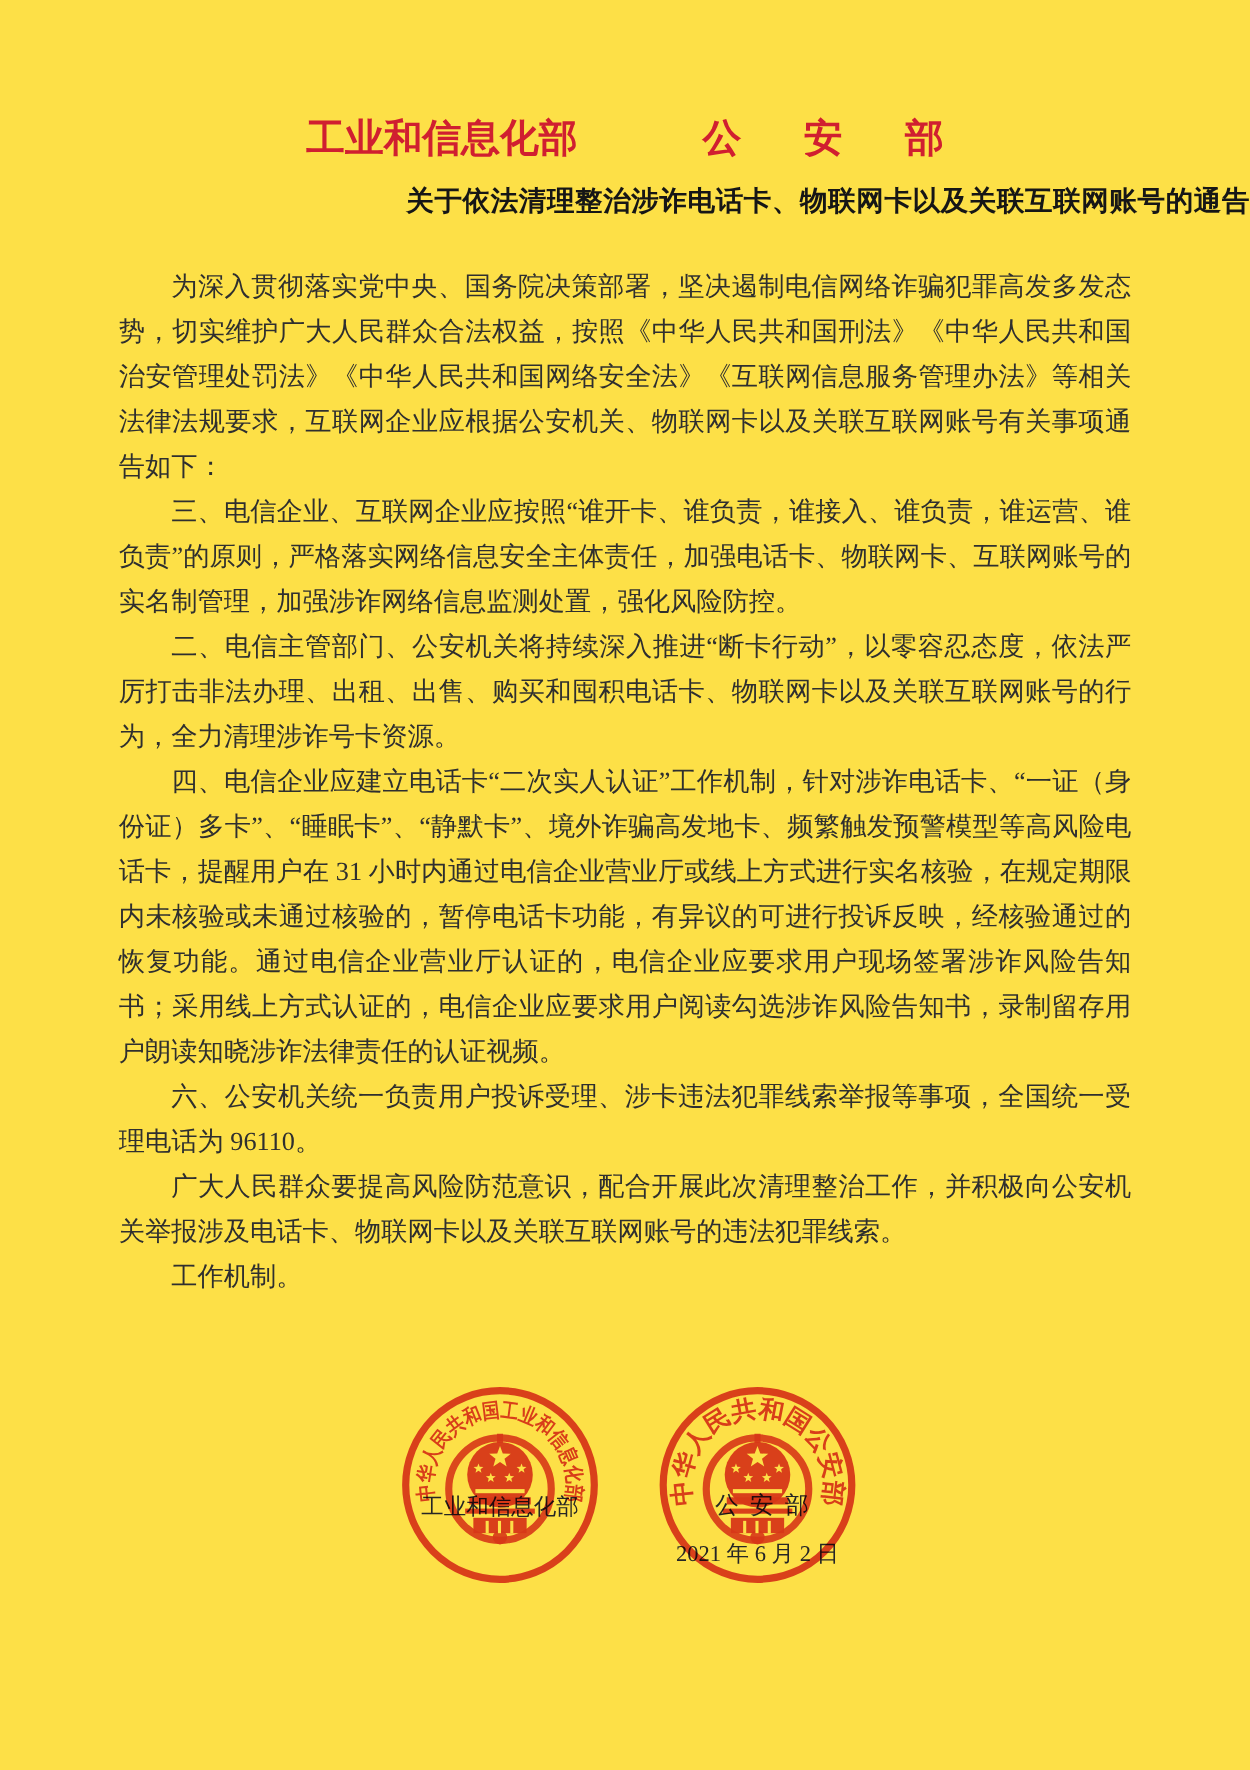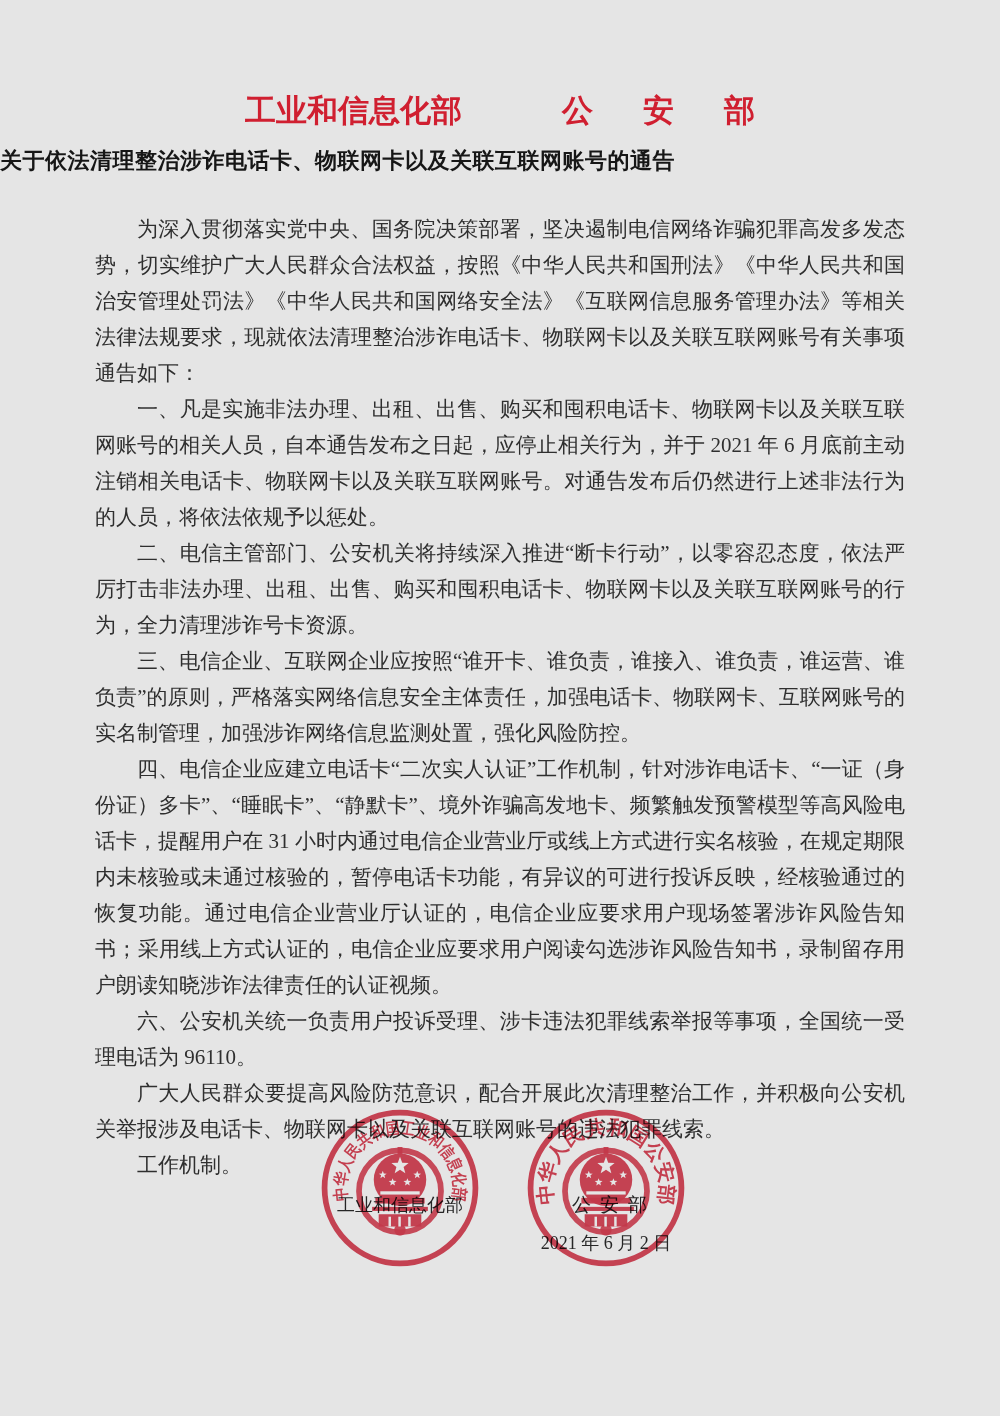--- a/index.html
+++ b/index.html
@@ -4,46 +4,47 @@
 <style>
   html, body { margin: 0; padding: 0; }
   body {
     width: 1000px; height: 1416px;
     background: #ffffff;
     font-family: "Liberation Serif", serif;
   }
   .page {
     position: relative;
     width: 1000px; height: 1416px;
-    background: #e5e5e5;
+    background: #fde047;
     overflow: hidden;
   }
   .doc-header {
     padding-top: 92px;
     display: flex;
     justify-content: center;
     align-items: baseline;
     gap: 100px;
     font-weight: bold;
     font-size: 31px;
     line-height: 38px;
     color: #d01f30;
   }
   .ministry-spaced {
     letter-spacing: 50px;
     margin-right: -50px;
   }
   .doc-title {
     margin: 16px 0 0 0;
-    text-align: left;
+    text-align: right;
     font-size: 22px;
     font-weight: bold;
     letter-spacing: 0.5px;
     color: #161616;
     line-height: 30px;
+    padding-left: 25px;
   }
   .doc-body {
     margin: 35px 95px 0 95px;
     font-size: 21px;
     line-height: 36px;
     text-align: justify;
     color: #2f2f2f;
   }
   .doc-body p {
     margin: 0;
@@ -107,24 +108,23 @@
 <div class="page">
 
   <div class="doc-header">
     <span>工业和信息化部</span>
     <span class="ministry-spaced">公安部</span>
   </div>
 
   <h1 class="doc-title">关于依法清理整治涉诈电话卡、物联网卡以及关联互联网账号的通告</h1>
 
   <div class="doc-body">
-    <p>为深入贯彻落实党中央、国务院决策部署，坚决遏制电信网络诈骗犯罪高发多发态势，切实维护广大人民群众合法权益，按照《中华人民共和国刑法》《中华人民共和国治安管理处罚法》《中华人民共和国网络安全法》《互联网信息服务管理办法》等相关法律法规要求，现就依法清理整治涉诈电话卡、物联网卡以及关联互联网账号有关事项通告如下：</p>
-    <p>一、凡是实施非法办理、出租、出售、购买和囤积电话卡、物联网卡以及关联互联网账号的相关人员，自本通告发布之日起，应停止相关行为，并于 2021 年 6 月底前主动注销相关电话卡、物联网卡以及关联互联网账号。对通告发布后仍然进行上述非法行为的人员，将依法依规予以惩处。</p>
+    <p>为深入贯彻落实党中央、国务院决策部署，坚决遏制电信网络诈骗犯罪高发多发态势，切实维护广大人民群众合法权益，按照《中华人民共和国刑法》《中华人民共和国治安管理处罚法》《中华人民共和国网络安全法》《互联网信息服务管理办法》等相关法律法规要求，互联网企业应根据公安机关、物联网卡以及关联互联网账号有关事项通告如下：</p>
+    <p>三、电信企业、互联网企业应按照“谁开卡、谁负责，谁接入、谁负责，谁运营、谁负责”的原则，严格落实网络信息安全主体责任，加强电话卡、物联网卡、互联网账号的实名制管理，加强涉诈网络信息监测处置，强化风险防控。</p>
     <p>二、电信主管部门、公安机关将持续深入推进“断卡行动”，以零容忍态度，依法严厉打击非法办理、出租、出售、购买和囤积电话卡、物联网卡以及关联互联网账号的行为，全力清理涉诈号卡资源。</p>
-    <p>三、电信企业、互联网企业应按照“谁开卡、谁负责，谁接入、谁负责，谁运营、谁负责”的原则，严格落实网络信息安全主体责任，加强电话卡、物联网卡、互联网账号的实名制管理，加强涉诈网络信息监测处置，强化风险防控。</p>
     <p>四、电信企业应建立电话卡“二次实人认证”工作机制，针对涉诈电话卡、“一证（身份证）多卡”、“睡眠卡”、“静默卡”、境外诈骗高发地卡、频繁触发预警模型等高风险电话卡，提醒用户在 31 小时内通过电信企业营业厅或线上方式进行实名核验，在规定期限内未核验或未通过核验的，暂停电话卡功能，有异议的可进行投诉反映，经核验通过的恢复功能。通过电信企业营业厅认证的，电信企业应要求用户现场签署涉诈风险告知书；采用线上方式认证的，电信企业应要求用户阅读勾选涉诈风险告知书，录制留存用户朗读知晓涉诈法律责任的认证视频。</p>
     <p>六、公安机关统一负责用户投诉受理、涉卡违法犯罪线索举报等事项，全国统一受理电话为 96110。</p>
     <p>广大人民群众要提高风险防范意识，配合开展此次清理整治工作，并积极向公安机关举报涉及电话卡、物联网卡以及关联互联网账号的违法犯罪线索。</p>
     <p>工作机制。</p>
   </div>
 
   <div class="seal-row">
 
     <div class="seal seal-left">
       <div class="seal-overlay">工业和信息化部</div>

